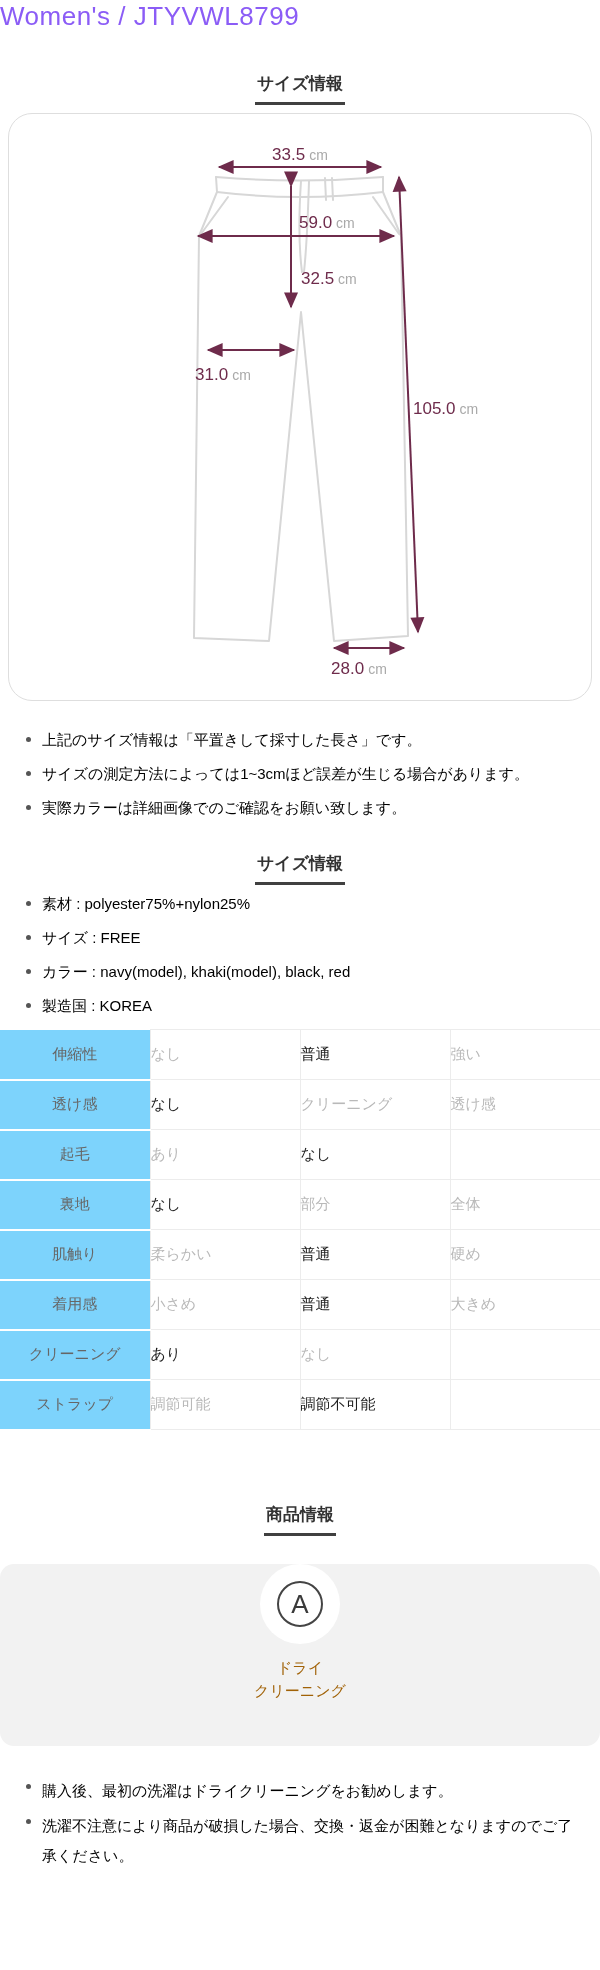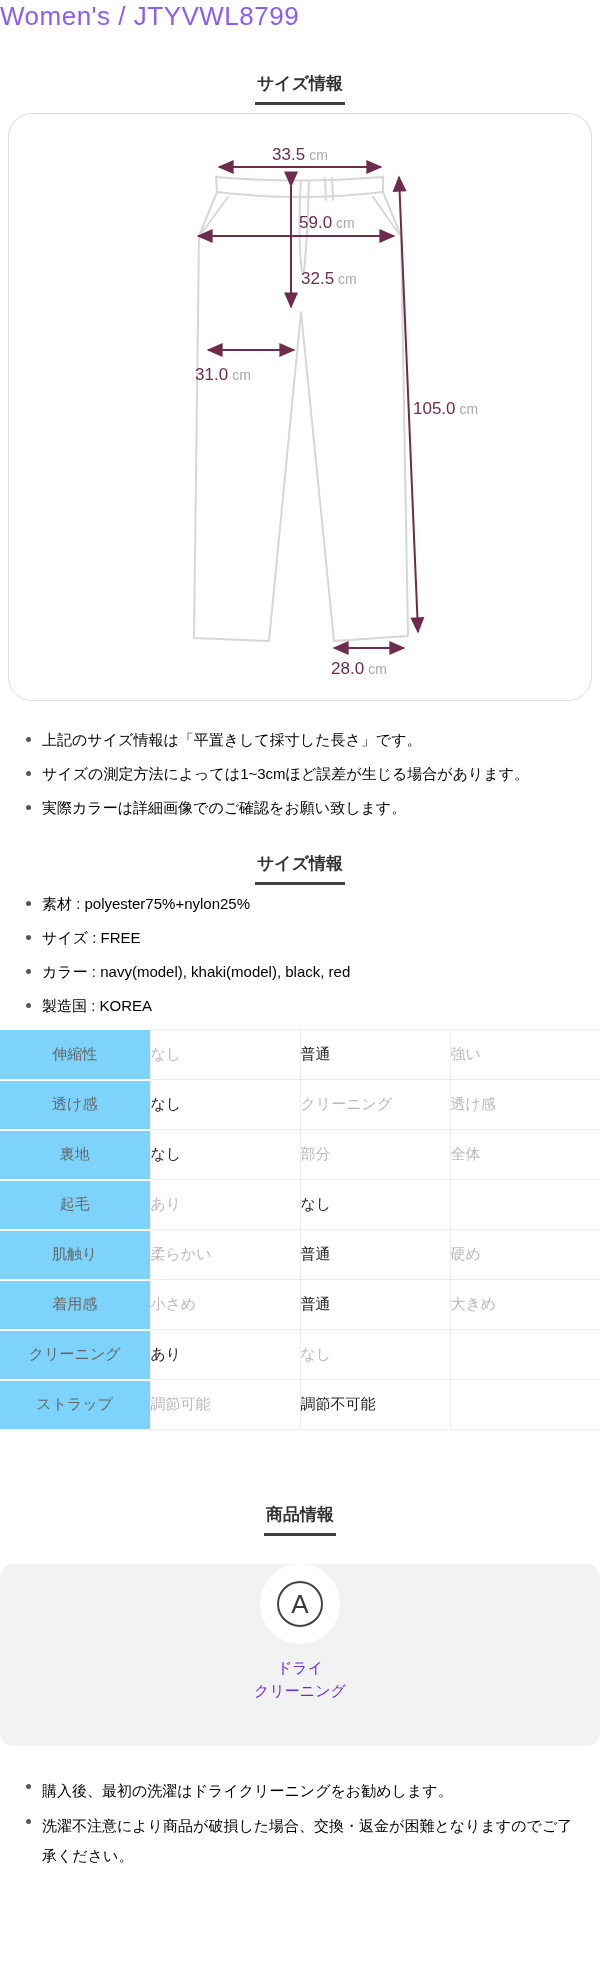--- a/index.html
+++ b/index.html
@@ -58,21 +58,21 @@
   }
   .care-circle {
     width:80px; height:80px; margin:28px auto 0 auto; background:#ffffff;
     border-radius:50%; display:flex; align-items:center; justify-content:center;
   }
   .care-letter {
     width:46px; height:46px; border:2px solid #444; border-radius:50%;
     display:flex; align-items:center; justify-content:center;
     font-size:26px; color:#3a3a3a; line-height:1;
   }
-  .care-label { margin-top:12px; font-size:15px; line-height:23px; color:#6d28d9; }
+  .care-label { margin-top:12px; font-size:15px; line-height:23px; color:#a16207; }
 </style>
 </head>
 <body>
 
 <div class="page">
 
   <h1 class="title">Women's / JTYVWL8799</h1>
 
   <div class="sec-head s1">
     <span class="sec-title">サイズ情報</span>
@@ -144,30 +144,30 @@
         <td class="sel">普通</td>
         <td>強い</td>
       </tr>
       <tr>
         <th>透け感</th>
         <td class="sel">なし</td>
         <td>クリーニング</td>
         <td>透け感</td>
       </tr>
       <tr>
+        <th>起毛</th>
+        <td>あり</td>
+        <td class="sel">なし</td>
+        <td></td>
+      </tr>
+      <tr>
         <th>裏地</th>
         <td class="sel">なし</td>
         <td>部分</td>
         <td>全体</td>
-      </tr>
-      <tr>
-        <th>起毛</th>
-        <td>あり</td>
-        <td class="sel">なし</td>
-        <td></td>
       </tr>
       <tr>
         <th>肌触り</th>
         <td>柔らかい</td>
         <td class="sel">普通</td>
         <td>硬め</td>
       </tr>
       <tr>
         <th>着用感</th>
         <td>小さめ</td>

